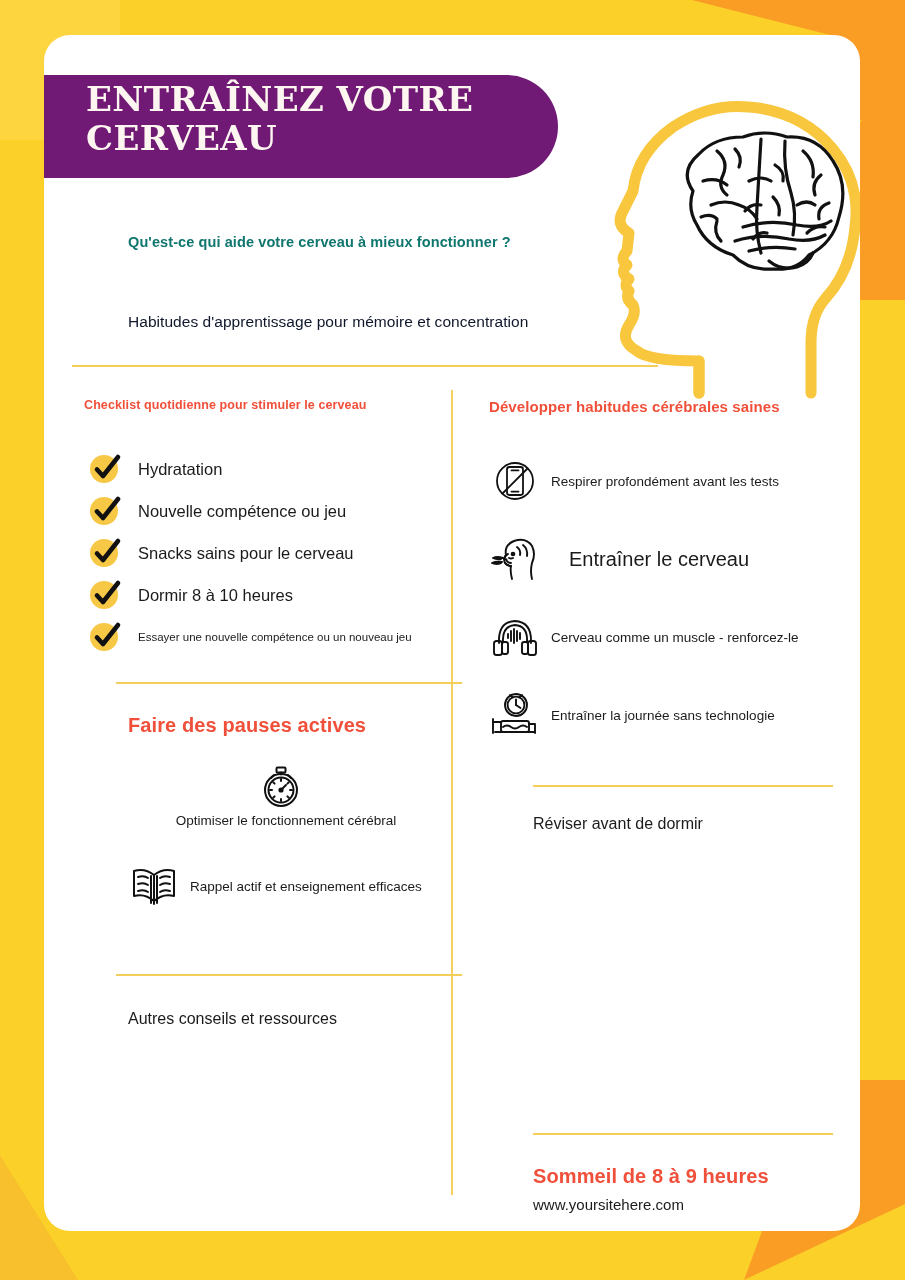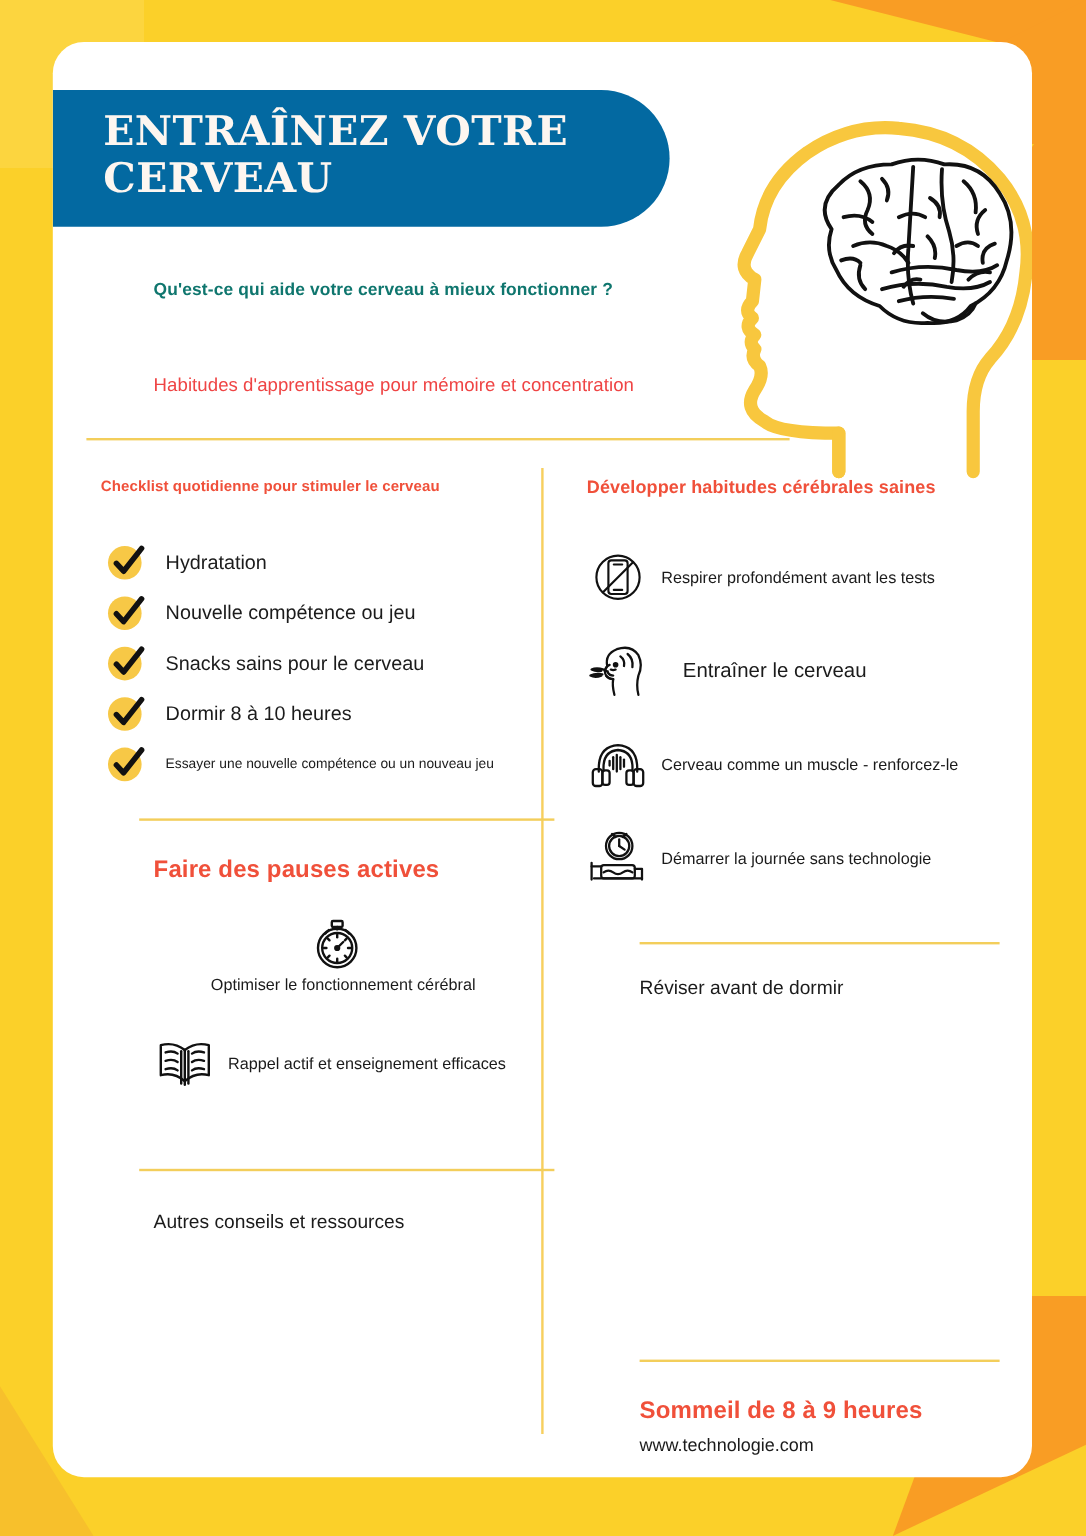--- a/index.html
+++ b/index.html
@@ -53,22 +53,22 @@
     background: #FFFFFF;
     border-radius: 26px;
     overflow: hidden;
   }
 
   
   .banner {
     position: absolute;
     left: 0; top: 40px;
     width: 514px;
-    padding: 16px 40px 20px 42px;
-    background: #0369a1;
+    padding: 5px 40px 20px 42px;
+    background: #701a75;
     border-top-right-radius: 60px;
     border-bottom-right-radius: 60px;
   }
   .banner h1 {
     font-family: "DejaVu Serif", serif;
     font-weight: bold;
     font-size: 34px;
     line-height: 1.14;
     letter-spacing: 0.4px;
     color: #FDF6F0;
@@ -82,21 +82,21 @@
   }
 
   
   .subhead {
     position: absolute; left: 84px; top: 199px;
     font-size: 14.5px; font-weight: bold; color: #0f766e;
     letter-spacing: 0.1px;
   }
   .intro {
     position: absolute; left: 84px; top: 278px;
-    font-size: 15.5px; color: #ef4444;
+    font-size: 15.5px; color: #0f172a;
     letter-spacing: 0.05px;
   }
 
   
   .rule {
     position: absolute; height: 2px; background: #F3CE5B;
   }
   .rule-top   { left: 28px; top: 330px; width: 586px; }
   .vdiv {
     position: absolute; left: 407px; top: 355px;
@@ -150,21 +150,21 @@
     display: flex; align-items: center;
   }
   .icon-box {
     width: 52px; height: 52px; flex: 0 0 52px;
     display: flex; align-items: center; justify-content: center;
   }
   .icon-label {
     margin-left: 10px;
     font-size: 13.5px; color: #1B1B1B;
   }
-  .icon-label.big { font-size: 17px; margin-left: 28px; }
+  .icon-label.big { font-size: 20px; margin-left: 28px; }
 
   .plain-text {
     font-size: 16px; color: #1B1B1B;
   }
   .footer-url {
     font-size: 15px; color: #1B1B1B; margin-top: 8px;
   }
   .hr-inline {
     height: 2px; background: #F3CE5B; width: 100%;
   }
@@ -406,27 +406,27 @@
             <path d="M21 4 L24 6.5"></path>
               <path d="M33 4 L30 6.5"></path>
             <path d="M4 28 L4 42"></path>
             <path d="M4 31 L12 31"></path>
             <rect x="12" y="30" width="28" height="11" rx="2.2"></rect>
             <path d="M40 33 L46 33 L46 42"></path>
             <path d="M14 36 Q18 33 22 36 Q26 39 30 36 Q34 33 38 36"></path>
             <path d="M6 41 L46 41"></path>
           </svg>
         </span>
-        <span class="icon-label">Démarrer la journée sans technologie</span>
+        <span class="icon-label">Entraîner la journée sans technologie</span>
       </div>
 
       <div class="hr-inline" style="margin:44px 0 0 44px; width:300px;"></div>
 
       <div class="plain-text" style="margin:28px 0 0 44px;">Réviser avant de dormir</div>
 
       <div class="hr-inline" style="margin:300px 0 0 44px; width:300px;"></div>
 
       <div class="col-title-lg" style="margin:30px 0 0 44px;">Sommeil de 8 à 9 heures</div>
-      <div class="footer-url" style="margin-left:44px;">www.technologie.com</div>
+      <div class="footer-url" style="margin-left:44px;">www.yoursitehere.com</div>
     </div>
 
   </div>
 </div>
 
 </body></html>

